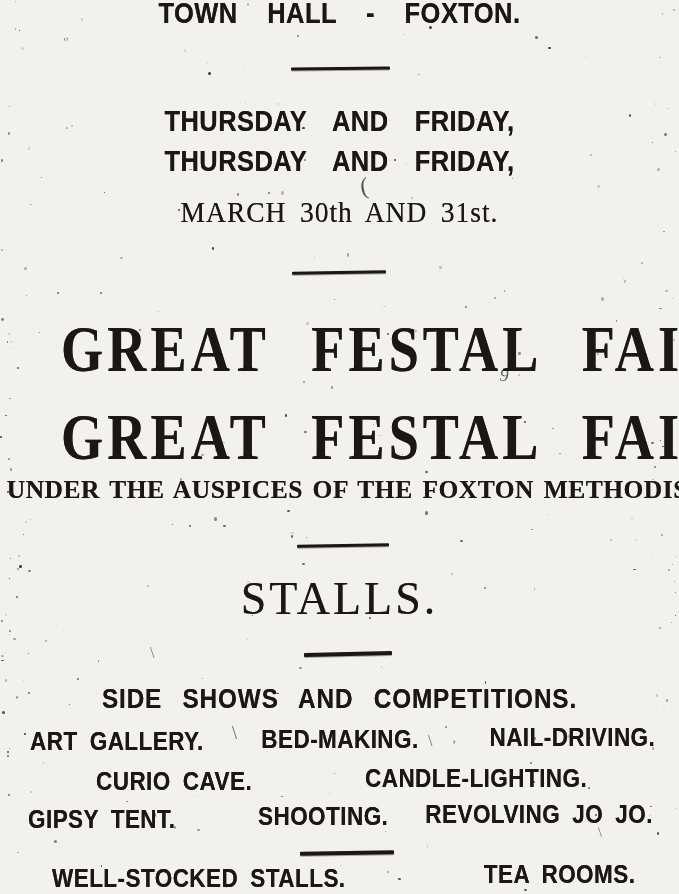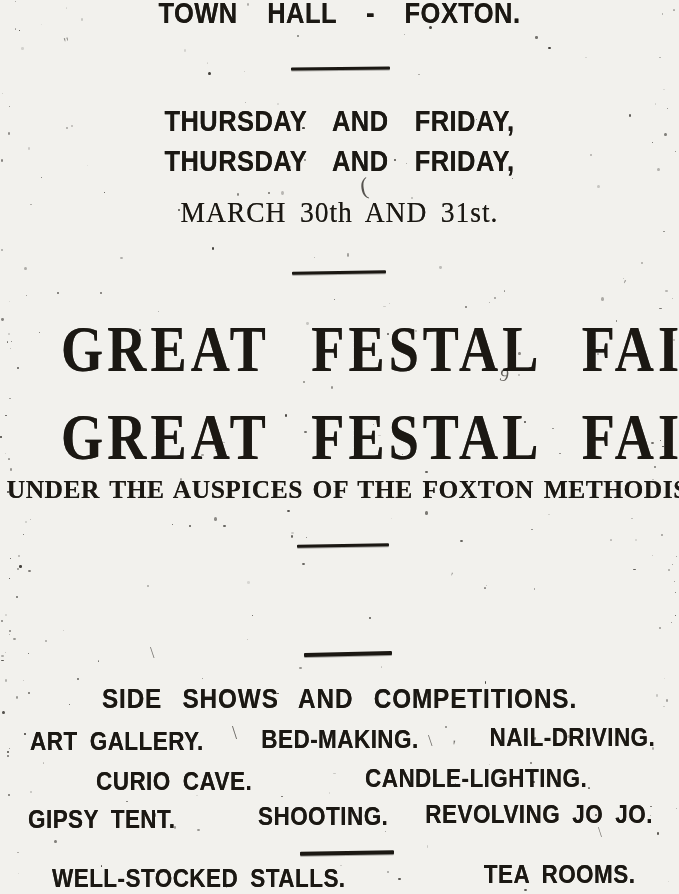--- a/index.html
+++ b/index.html
@@ -103,20 +103,21 @@
 
   <div class="divider d2"></div>
 
   <div class="line serifline fairtitle fair1">GREAT FESTAL FAIR</div>
   <div class="line serifline fairtitle fair2">GREAT FESTAL FAIR</div>
 
   <div class="line serifline auspices">UNDER THE AUSPICES OF THE FOXTON METHODIST CHURCH</div>
 
   <div class="divider d3"></div>
 
+  <div class="line serifline stalls">STALLS.</div>
 
   <div class="divider d4"></div>
 
   <div class="line sansline sideshows">SIDE SHOWS AND COMPETITIONS.</div>
 
   <div class="item anchor-left" style="left:30px; top:729px;">ART GALLERY.</div>
   <div class="item anchor-center" style="top:727px;">BED-MAKING.</div>
   <div class="item anchor-right" style="right:24px; top:725px;">NAIL-DRIVING.</div>
 
   <div class="item anchor-left" style="left:96px;  top:769px;">CURIO CAVE.</div>

